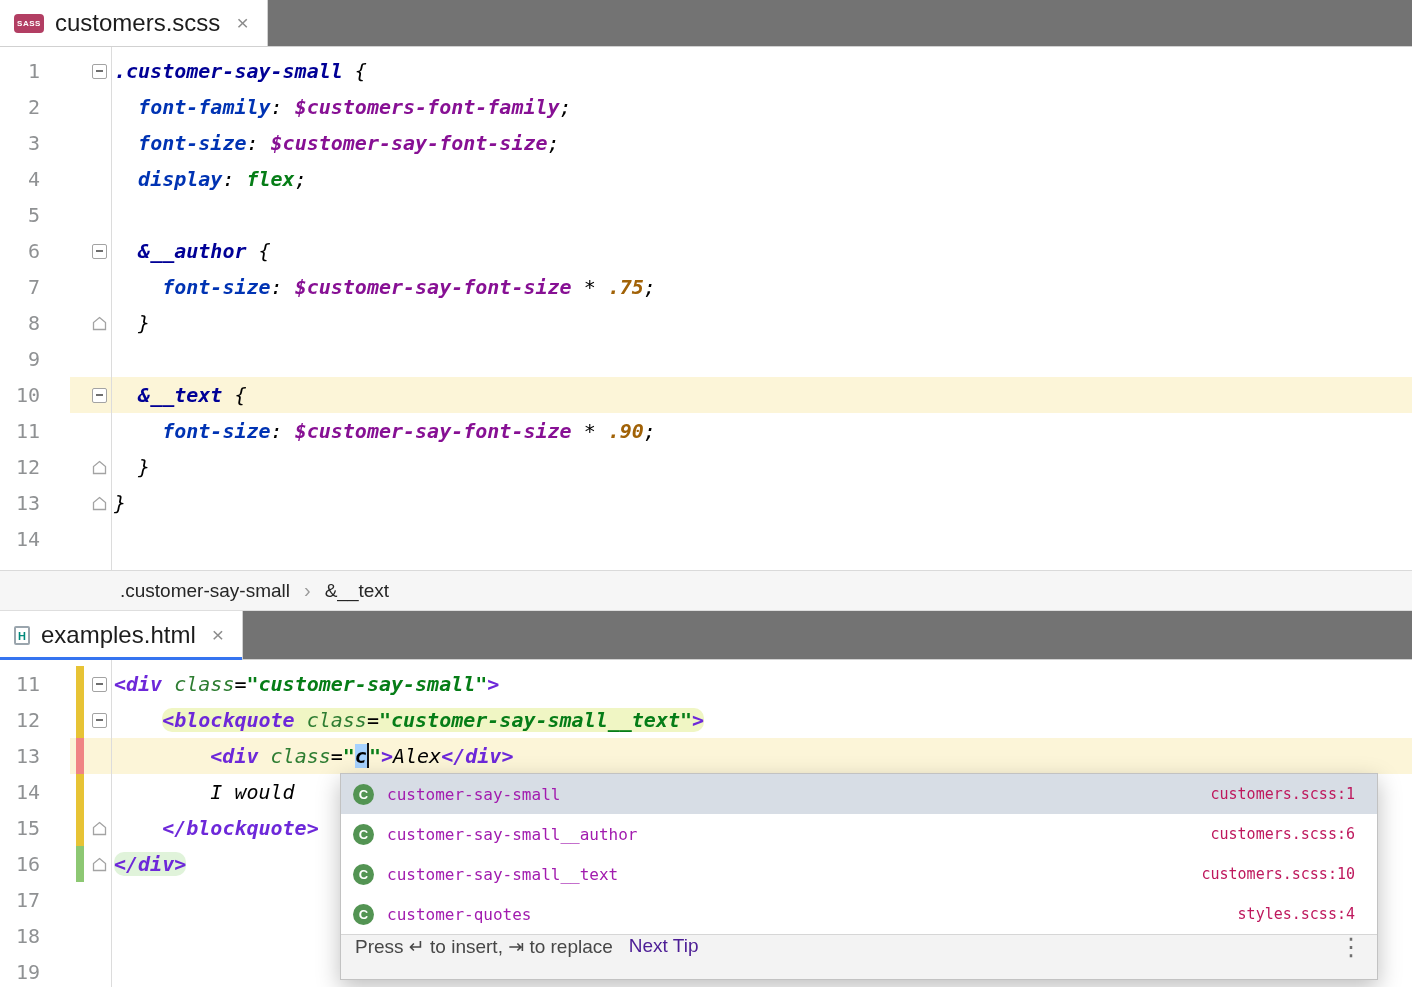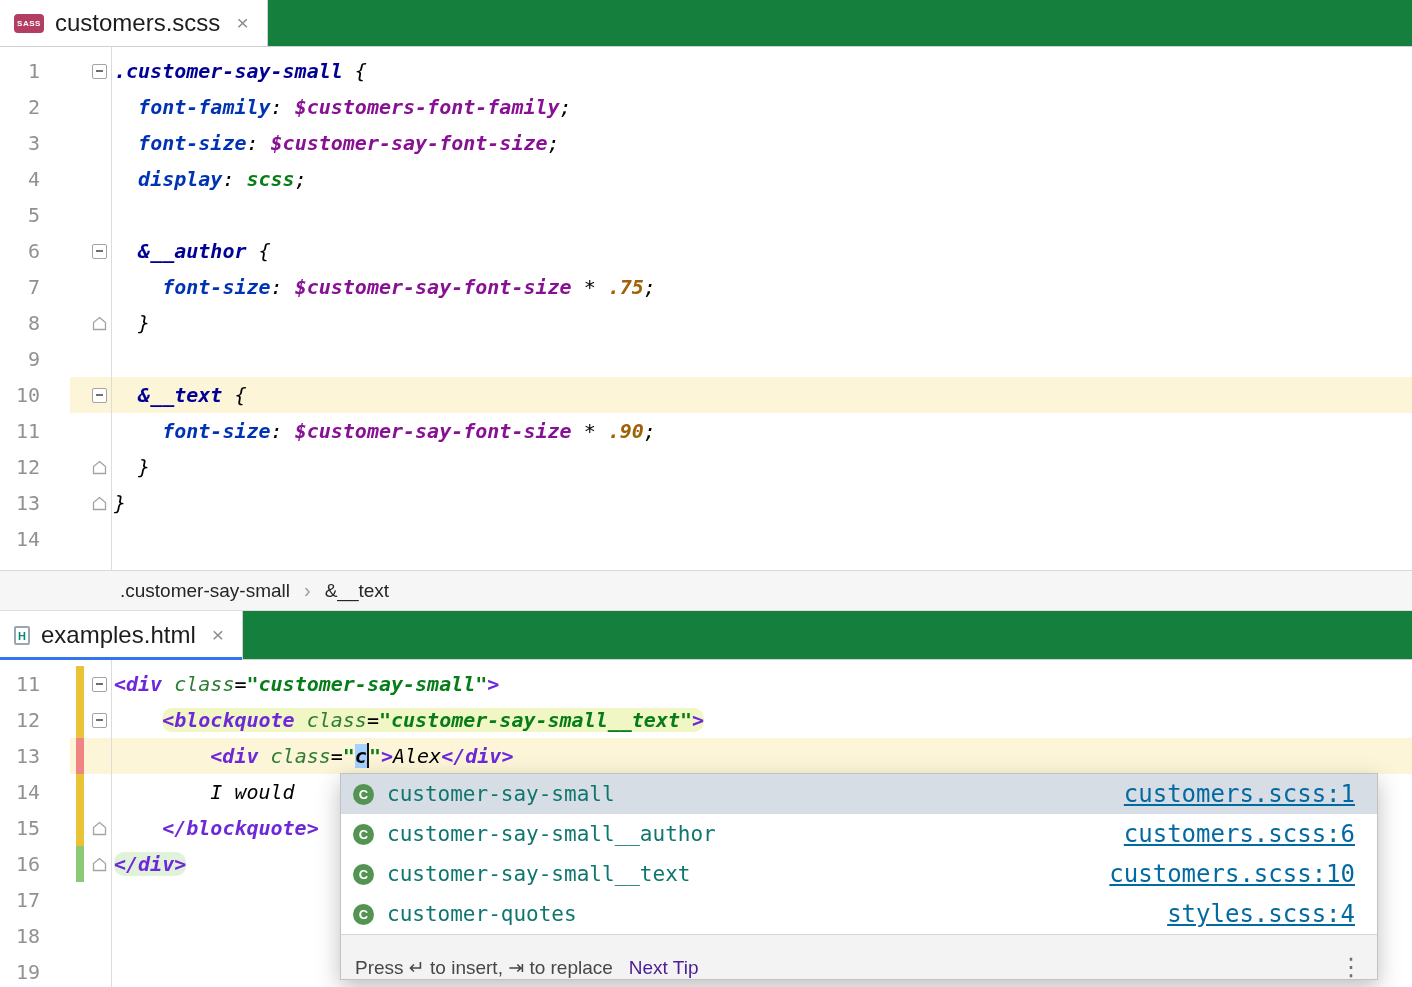--- a/index.html
+++ b/index.html
@@ -1,20 +1,20 @@
 <!DOCTYPE html>
 <html><head>
 <meta charset="utf-8">
 <style>
   html,body { margin:0; padding:0; background:#fff; }
   body { width:1412px; height:987px; overflow:hidden; font-family:"Liberation Sans", sans-serif; }
   #app { position:relative; width:1412px; height:987px; background:#fff; }
 
   
-  .tabbar { position:absolute; left:0; width:1412px; background:#15803d; border-bottom:1px solid #d1d1d1; display:flex; align-items:stretch; box-sizing:border-box; }
+  .tabbar { position:absolute; left:0; width:1412px; background:#737373; border-bottom:1px solid #d1d1d1; display:flex; align-items:stretch; box-sizing:border-box; }
   #tabbar1 { top:0; height:47px; }
   #tabbar2 { top:610px; height:50px; border-top:1px solid #dedede; }
   .tab { display:flex; align-items:center; background:#ffffff; padding:0 18px 0 14px; border-right:1px solid #d1d1d1; position:relative; }
   .tab.active::after { content:""; position:absolute; left:0; right:0; bottom:-1px; height:3px; background:#3574f0; }
   .tab-title { font-size:24px; color:#1c1c1c; margin-left:11px; }
   .tab-close { font-size:21px; color:#8c8c8c; margin-left:16px; cursor:default; }
   .icon-sass { display:flex; align-items:center; justify-content:center; width:30px; height:19px; background:#b23e63; color:#fff; font-size:8px; font-weight:bold; letter-spacing:.5px; border-radius:4px; }
   .icon-html { width:16px; height:19px; border:2px solid #9aa5ad; border-radius:2px; background:#fff; display:flex; align-items:flex-end; justify-content:center; box-sizing:border-box; }
   .icon-html-letter { font-size:11px; font-weight:bold; color:#00897b; line-height:1.1; }
 
@@ -58,23 +58,23 @@
   
   .breadcrumbs { position:absolute; top:570px; left:0; width:1412px; height:40px; background:#f6f6f6; border-top:1px solid #dadada; display:flex; align-items:center; padding-left:120px; box-sizing:border-box; font-size:19px; color:#262626; }
   .bc-item { cursor:default; }
   .bc-sep { color:#9b9b9b; margin:0 14px; font-size:20px; }
 
   
   .popup { position:absolute; left:340px; top:773px; width:1038px; background:#ffffff; border:1px solid #c2c2c2; box-shadow:0 8px 22px rgba(0,0,0,.25); z-index:20; box-sizing:border-box; }
   .citem { display:flex; align-items:center; height:40px; padding:0 22px 0 12px; }
   .citem.selected { background:#d7dde5; }
   .cicon { width:21px; height:21px; border-radius:50%; background:#539453; color:#fff; display:flex; align-items:center; justify-content:center; font-size:13px; font-weight:bold; flex:0 0 21px; font-family:"Liberation Sans", sans-serif; }
-  .clabel { margin-left:13px; font-family:"DejaVu Sans Mono", monospace; font-size:21px; color:#0f766e; }
-  .cloc { margin-left:auto; font-family:"DejaVu Sans Mono", monospace; font-size:24px; color:#0369a1;text-decoration:underline; }
-  .popup-footer { display:flex; align-items:flex-end; height:44px; border-top:1px solid #d6d6d6; background:#f3f3f3; padding:0 14px; font-size:19px; color:#474747; }
+  .clabel { margin-left:13px; font-family:"DejaVu Sans Mono", monospace; font-size:16px; color:#a21caf; }
+  .cloc { margin-left:auto; font-family:"DejaVu Sans Mono", monospace; font-size:15px; color:#be185d; }
+  .popup-footer { display:flex; align-items:flex-start; height:44px; border-top:1px solid #d6d6d6; background:#f3f3f3; padding:0 14px; font-size:19px; color:#474747; }
   .next-tip { color:#4c1d95; margin-left:16px; }
   .kebab { margin-left:auto; color:#6f6f6f; font-size:24px; line-height:1; }
 </style>
 </head>
 <body>
 
 <div id="app">
 
   <div class="tabbar" id="tabbar1">
     <div class="tab">
@@ -105,21 +105,21 @@
         <div class="row">
           <span class="ln">3</span>
           <span class="chg"></span>
           <span class="fold"></span>
           <span class="codecell"><span class="tok-plain">  </span><span class="tok-prop">font-size</span><span class="tok-plain">: </span><span class="tok-var">$customer-say-font-size</span><span class="tok-plain">;</span></span>
         </div>
         <div class="row">
           <span class="ln">4</span>
           <span class="chg"></span>
           <span class="fold"></span>
-          <span class="codecell"><span class="tok-plain">  </span><span class="tok-prop">display</span><span class="tok-plain">: </span><span class="tok-kw">scss</span><span class="tok-plain">;</span></span>
+          <span class="codecell"><span class="tok-plain">  </span><span class="tok-prop">display</span><span class="tok-plain">: </span><span class="tok-kw">flex</span><span class="tok-plain">;</span></span>
         </div>
         <div class="row">
           <span class="ln">5</span>
           <span class="chg"></span>
           <span class="fold"></span>
           <span class="codecell"></span>
         </div>
         <div class="row">
           <span class="ln">6</span>
           <span class="chg"></span>

